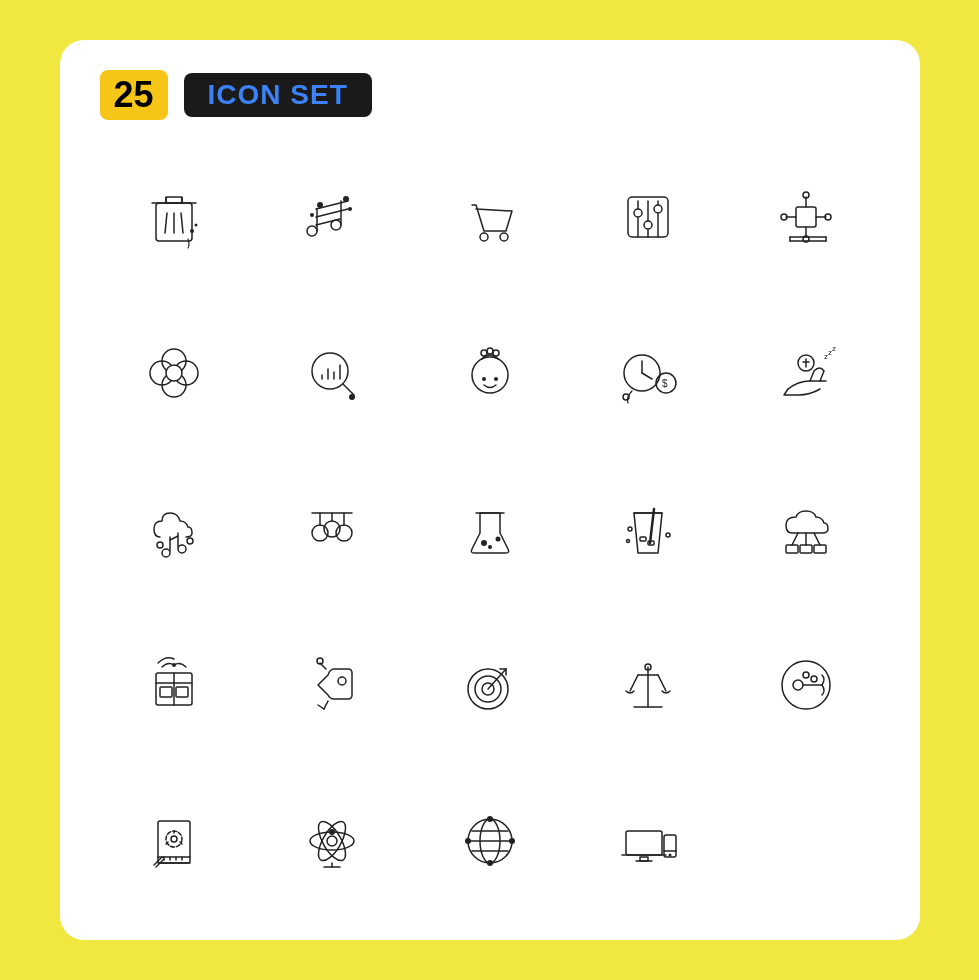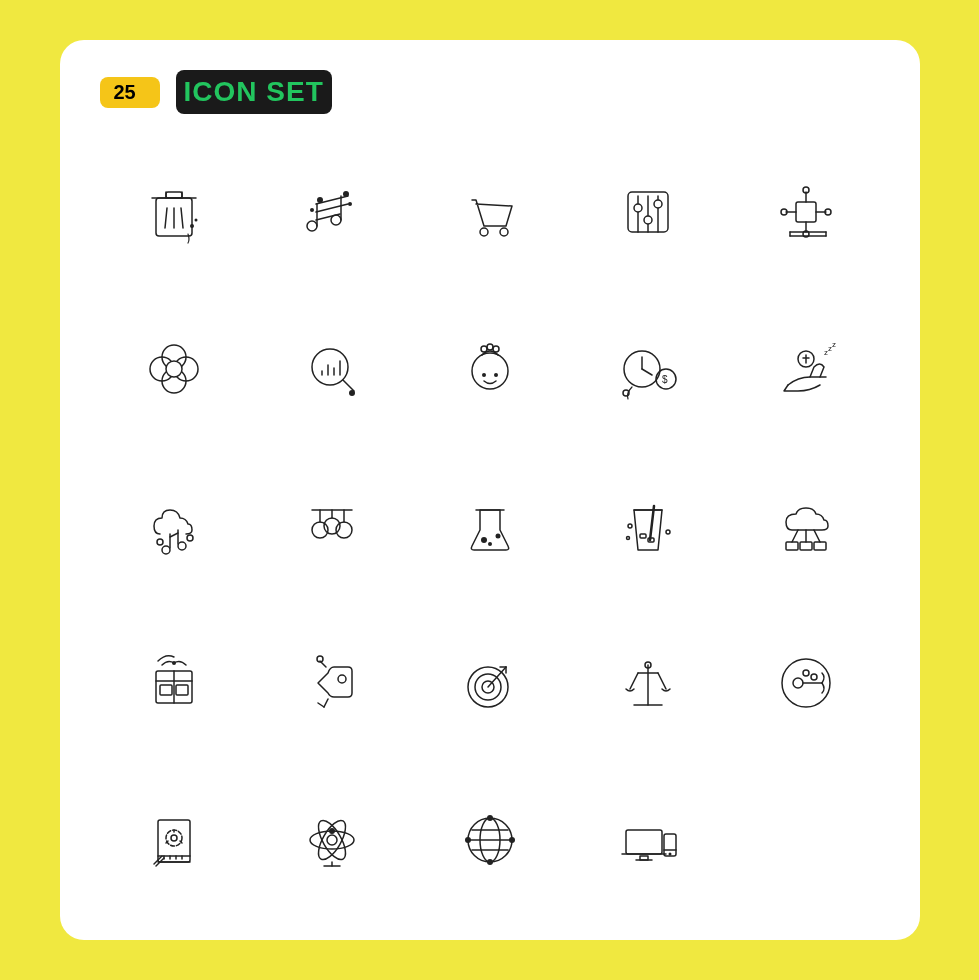--- a/index.html
+++ b/index.html
@@ -25,33 +25,33 @@
     }
     .header {
       display: flex;
       align-items: center;
       gap: 16px;
       margin-bottom: 28px;
     }
     .badge {
       background: #f5c518;
       color: #000;
-      font-size: 20px;
+      font-size: 36px;
       font-weight: 900;
       border-radius: 8px;
       padding: 4px 14px;
       min-width: 60px;
     }
     .title {
       background: #1a1a1a;
-      color: #22c55e;
+      color: #3b82f6;
       font-size: 28px;
       font-weight: 900;
       border-radius: 8px;
-      padding: 6px 8px;
+      padding: 6px 24px;
       letter-spacing: 1px;
     }
     .icon-grid {
       display: grid;
       grid-template-columns: repeat(5, 1fr);
       gap: 18px 10px;
       flex: 1;
     }
     .icon-cell {
       display: flex;

